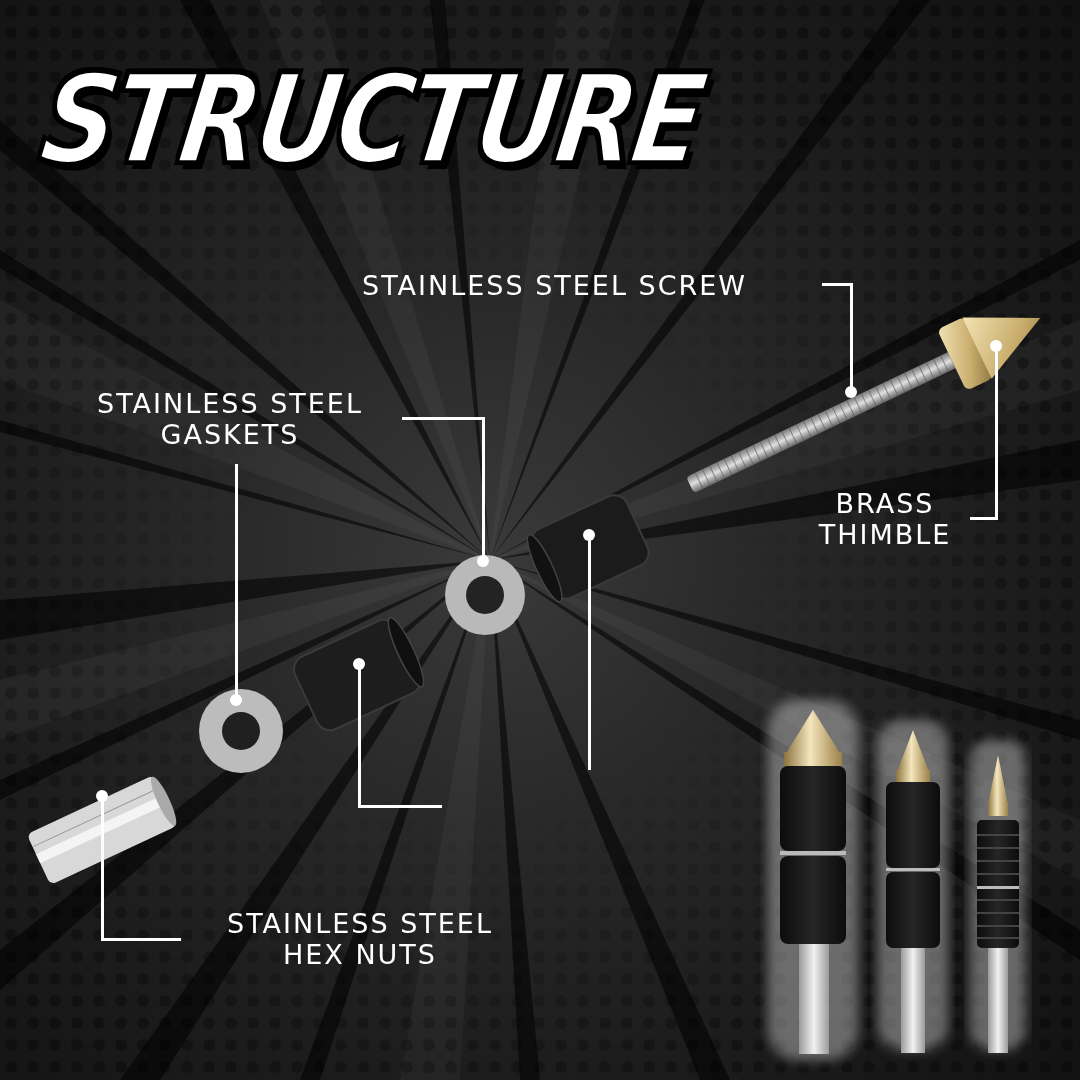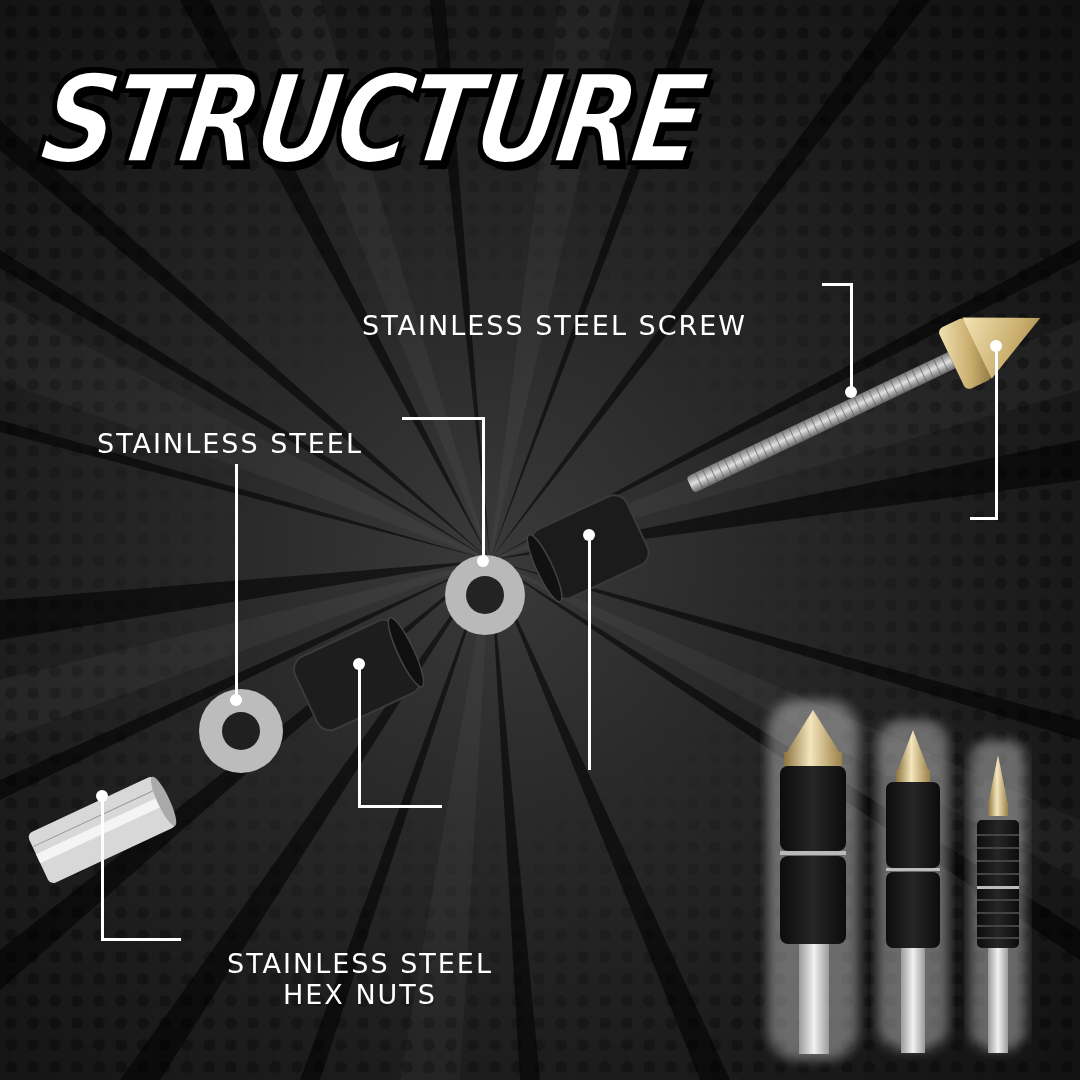--- a/index.html
+++ b/index.html
@@ -11,21 +11,21 @@
   .rays { position:absolute; inset:0; }
   .halftone { position:absolute; inset:0;
     background-image: radial-gradient(circle, rgba(0,0,0,0.55) 35%, transparent 40%);
     background-size: 22px 22px; opacity:.55;
     -webkit-mask-image: radial-gradient(circle at 490px 560px, transparent 0%, transparent 30%, #000 70%);
     mask-image: radial-gradient(circle at 490px 560px, transparent 0%, transparent 30%, #000 70%);
   }
   .title { position:absolute; left:52px; top:58px; font-family:"DejaVu Sans", sans-serif; font-weight:bold; font-style:italic;
     font-size:104px; letter-spacing:-4px; color:#fff; transform:skewX(-8deg) scaleY(1.18); transform-origin:left top;
     -webkit-text-stroke: 3px #000; text-shadow: 6px 6px 0 #000, -3px -3px 0 #000, 3px -3px 0 #000, -3px 3px 0 #000; line-height:1; }
-  .label { position:absolute; color:#fff; font-family:"DejaVu Sans", sans-serif; font-size:27px; letter-spacing:2px; text-align:center; line-height:31px; font-weight:normal;margin-top:40px; }
+  .label { position:absolute; color:#fff; font-family:"DejaVu Sans", sans-serif; font-size:27px; letter-spacing:2px; text-align:center; line-height:31px; font-weight:normal; }
   .line { position:absolute; background:#fff; }
   .dot { position:absolute; width:12px; height:12px; background:#fff; border-radius:50%; }
   svg { position:absolute; }
 </style>
 </head>
 <body>
 
 <div class="canvas">
 
   <svg class="rays" width="1080" height="1080" viewBox="0 0 1080 1080">
@@ -182,26 +182,31 @@
     </g>
   </svg>
 
   <div class="label" style="left:362px;top:270px;white-space:nowrap">
     <span>STAINLESS STEEL SCREW</span>
   </div>
   <div class="line" style="left:822px;top:283px;width:30px;height:3px"></div>
   <div class="line" style="left:850px;top:283px;width:3px;height:110px"></div>
   <div class="dot" style="left:845px;top:386px"></div>
 
+  <div class="label" style="left:800px;top:488px;width:170px">
+    <div>BRASS</div>
+    <div>THIMBLE</div>
+  </div>
   <div class="line" style="left:995px;top:348px;width:3px;height:172px"></div>
   <div class="line" style="left:970px;top:517px;width:28px;height:3px"></div>
   <div class="dot" style="left:990px;top:340px"></div>
 
   <div class="label" style="left:70px;top:388px;width:320px">
     <div>STAINLESS STEEL</div>
+    <div>GASKETS</div>
   </div>
   <div class="line" style="left:402px;top:417px;width:82px;height:3px"></div>
   <div class="line" style="left:482px;top:417px;width:3px;height:146px"></div>
   <div class="dot" style="left:477px;top:555px"></div>
   <div class="line" style="left:235px;top:464px;width:3px;height:236px"></div>
   <div class="dot" style="left:230px;top:694px"></div>
 
   <div class="line" style="left:358px;top:665px;width:3px;height:143px"></div>
   <div class="line" style="left:358px;top:805px;width:84px;height:3px"></div>
   <div class="dot" style="left:353px;top:658px"></div>

